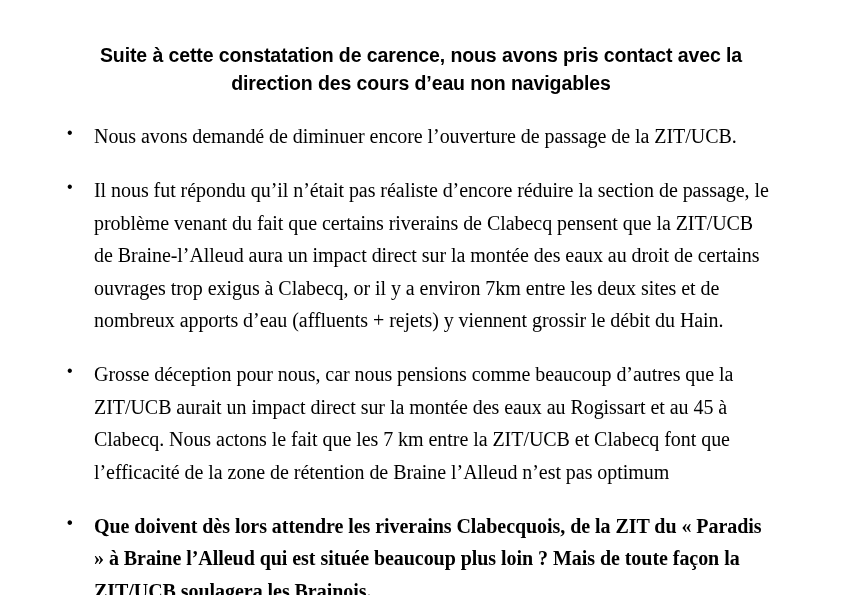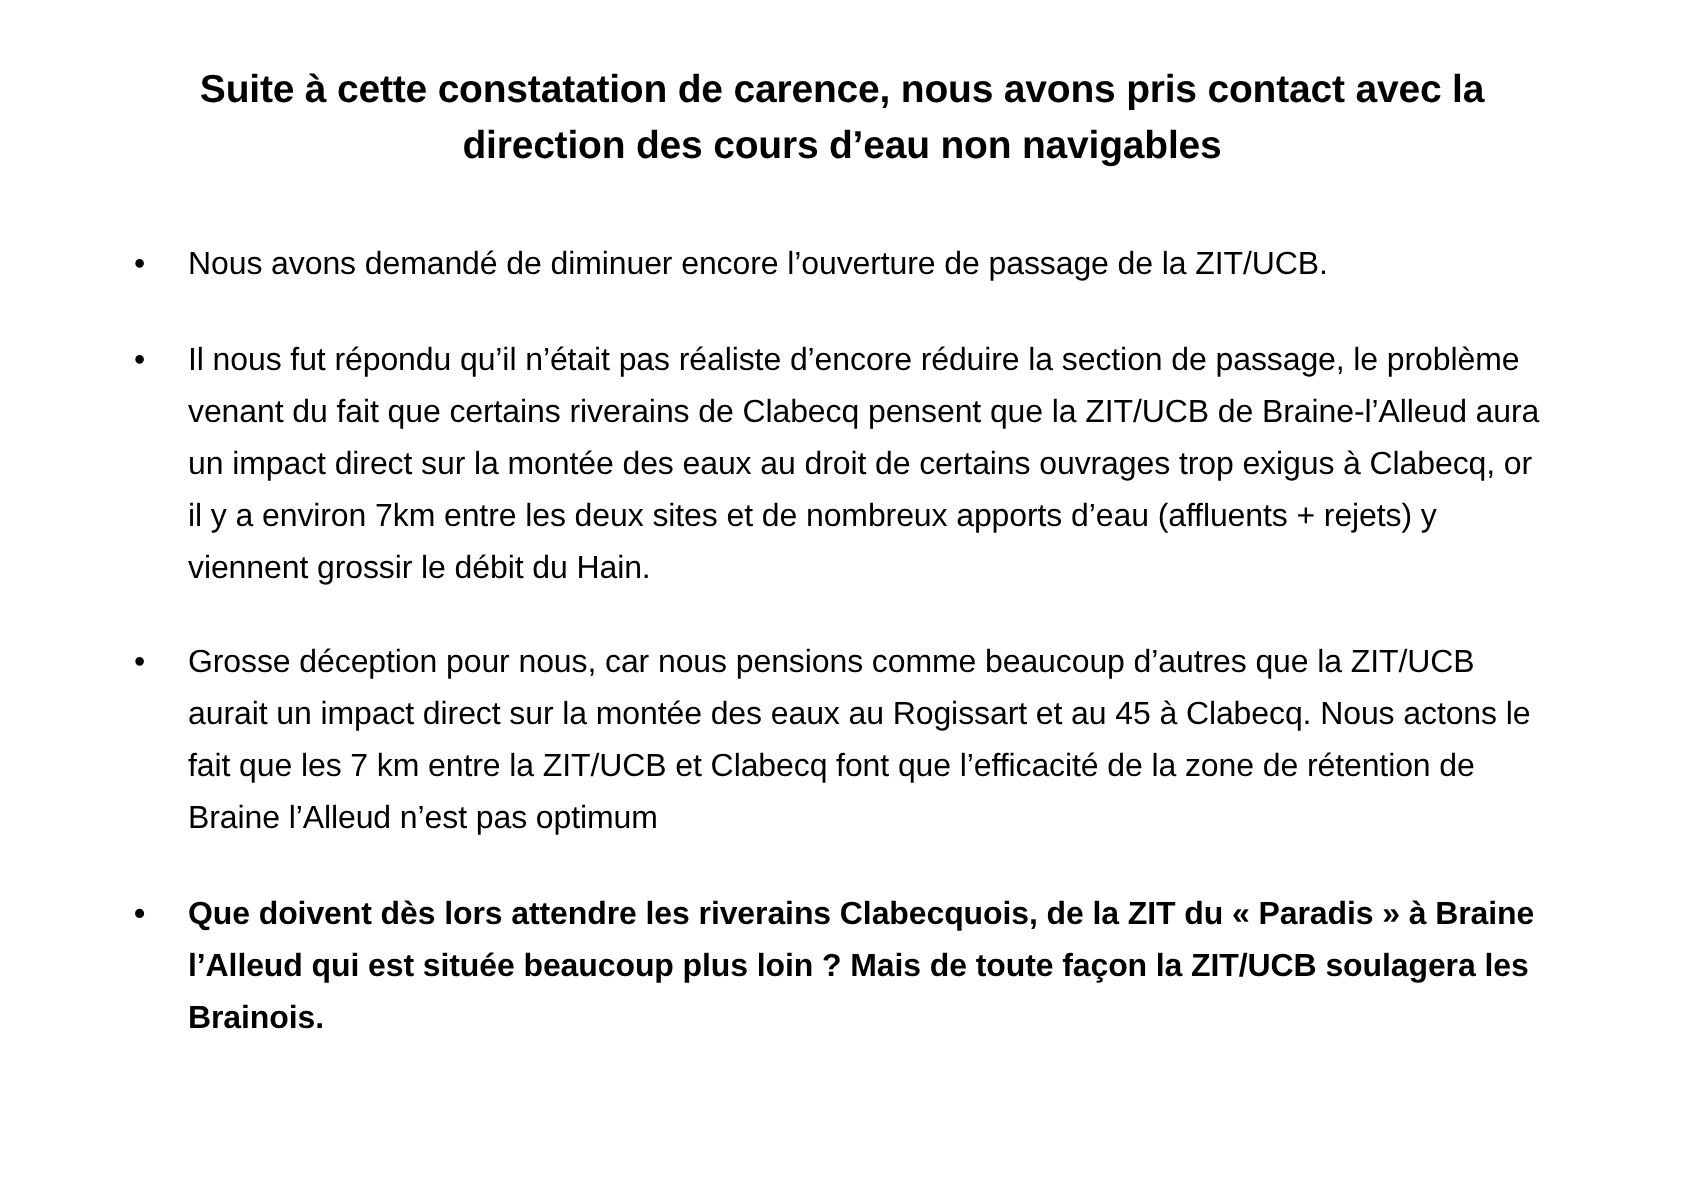--- a/index.html
+++ b/index.html
@@ -16,21 +16,21 @@
   }
   .slide {
     position: relative;
     width: 842px;
     height: 595px;
     box-sizing: border-box;
   }
   .slide-title {
     position: absolute;
     left: 70px;
-    top: 32px;
+    top: 42px;
     width: 702px;
     text-align: center;
     font-size: 19.5px;
     font-weight: bold;
     line-height: 1.42;
     letter-spacing: -0.1px;
   }
   .body-block {
     position: absolute;
     left: 62px;
@@ -49,23 +49,24 @@
     flex: 0 0 auto;
     width: 32px;
     font-size: 16px;
     line-height: 1.62;
     text-align: left;
     padding-left: 5px;
     box-sizing: border-box;
   }
   .bullet-text {
     flex: 1 1 auto;
-    font-size: 16px;
+    font-size: 20px;
     line-height: 1.62;
     letter-spacing: -0.05px;
+    font-family: Liberation Serif, serif;
   }
   .bullet-row.strong .bullet-text,
   .bullet-row.strong .bullet-mark {
     font-weight: bold;
   }
 </style>
 </head>
 <body>
 
 <div class="slide">

